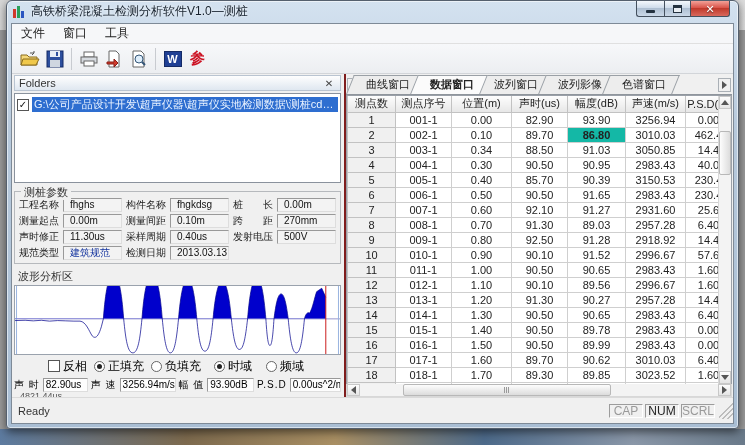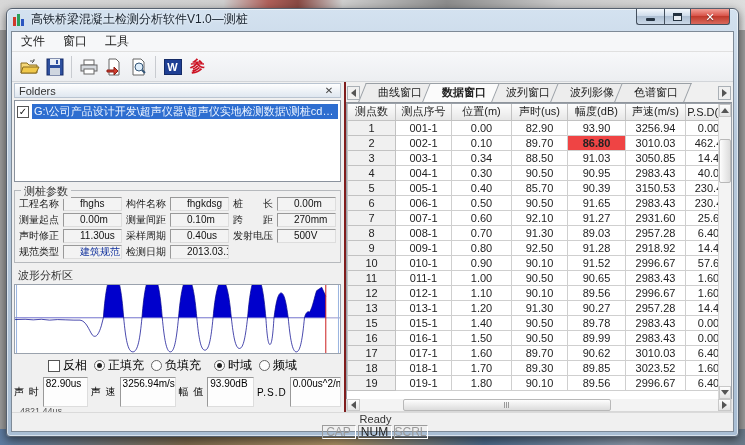--- a/index.html
+++ b/index.html
@@ -3,21 +3,21 @@
 <meta charset="utf-8">
 <style>
   * { margin:0; padding:0; box-sizing:border-box; }
   html,body { width:745px; height:445px; overflow:hidden; font-family:"Liberation Sans","DejaVu Sans",sans-serif; }
   body { background:#9b9b9b; position:relative; }
   
   .desktop-top { position:absolute; top:0; left:0; right:0; height:30px; background:linear-gradient(90deg,#d8d8d8 0%,#cfcfcf 30%,#b0605a 36%,#8a4a44 40%,#cfcfcf 46%,#8d8d8d 60%,#c9c9c9 75%,#dedede 100%); }
   .desktop-bottom { position:absolute; bottom:0; left:0; right:0; height:16px; background:linear-gradient(90deg,#5d7ba0 0%,#7d6a4e 25%,#a98f63 45%,#4d6a8a 65%,#8a97a8 85%,#6a7a8a 100%); }
 
   
-  .window { position:absolute; left:6px; top:8px; width:733px; height:429px; background:linear-gradient(180deg,#d4e2f0,#b7c9dc 30%,#a9bed4); border:1px solid #55606e; border-radius:6px 6px 4px 4px; box-shadow:0 3px 10px rgba(0,0,0,.55), inset 0 0 0 1px rgba(255,255,255,.55); }
+  .window { position:absolute; left:6px; top:0; width:733px; height:429px; background:linear-gradient(180deg,#d4e2f0,#b7c9dc 30%,#a9bed4); border:1px solid #55606e; border-radius:6px 6px 4px 4px; box-shadow:0 3px 10px rgba(0,0,0,.55), inset 0 0 0 1px rgba(255,255,255,.55); }
   .titlebar { height:21px; display:flex; align-items:center; padding:0 6px; position:relative; }
   .app-icon { width:14px; height:12px; display:flex; align-items:flex-end; gap:1px; margin-right:4px; }
   .app-icon i { display:block; width:3px; }
   .app-icon i:nth-child(1){ height:9px; background:#d03a2c; }
   .app-icon i:nth-child(2){ height:12px; background:#2aa05a; }
   .app-icon i:nth-child(3){ height:7px; background:#2a55c0; }
   .title-text { font-size:12px; color:#17222e; text-shadow:0 0 3px rgba(255,255,255,.9); white-space:nowrap; }
   .winbtns { position:absolute; right:8px; top:0; display:flex; }
   .winbtn { height:16px; border:1px solid #44505e; border-top:none; display:flex; align-items:center; justify-content:center; background:linear-gradient(180deg,#f4f8fc,#cfdceb 45%,#aebfd2 50%,#cbd9e8); }
   .winbtn.min { width:28px; border-radius:0 0 0 3px; border-right:none; }
@@ -49,39 +49,39 @@
   .tree { height:100px; background:#fff; border:1px solid #8a929d; margin-top:2px; padding:3px 2px; overflow:hidden; }
   .tree-item { display:flex; align-items:center; gap:3px; font-size:11px; }
   .cbx { width:12px; height:12px; background:#fff; border:1px solid #555; display:flex; align-items:center; justify-content:center; font-size:10px; line-height:10px; color:#111; flex:0 0 auto; }
   .tree-label { background:#2e6ed0; color:#eaf3ff; padding:0 2px; white-space:nowrap; overflow:hidden; text-overflow:ellipsis; }
 
   
   .groupbox { margin-top:8px; border:1px solid #b6b9bd; position:relative; padding:6px 4px 3px 4px; }
   .groupbox-title { position:absolute; top:-7px; left:6px; background:#f0f0f0; padding:0 3px; font-size:11px; color:#333; }
   .param-grid { display:grid; grid-template-columns:auto 1fr auto 1fr auto 1fr; column-gap:4px; row-gap:2px; font-size:10px; align-items:center; }
   .flabel { white-space:nowrap; color:#222; }
-  .fvalue { height:14px; line-height:12px; background:#f3f3f3; border:1px solid #999; border-right-color:#ddd; border-bottom-color:#ddd; padding:0 16px; overflow:hidden; white-space:nowrap; color:#111; }
+  .fvalue { height:14px; line-height:12px; background:#f3f3f3; border:1px solid #999; border-right-color:#ddd; border-bottom-color:#ddd; padding:0 6px; overflow:hidden; white-space:nowrap; color:#111; }
   .fvalue.sel { color:#13339e; }
 
   
   .wave-title { font-size:11px; color:#333; margin:5px 0 1px 4px; }
   .wave-box { flex:1; min-height:70px; background:#fff; border:1px solid #9aa2ad; position:relative; overflow:hidden; }
   .wave-box svg { position:absolute; inset:0; width:100%; height:100%; }
   .wave-controls { display:flex; align-items:center; gap:7px; font-size:12px; margin:3px 0 2px 34px; white-space:nowrap; }
   .radio { width:11px; height:11px; border:1px solid #666; border-radius:50%; background:#fff; display:inline-flex; align-items:center; justify-content:center; flex:0 0 auto; }
   .radio.on::after { content:""; width:5px; height:5px; border-radius:50%; background:#222; }
   .ctl { display:flex; align-items:center; gap:3px; }
   .readouts { display:flex; align-items:center; gap:3px; font-size:10px; margin-top:1px; white-space:nowrap; }
   .rlabel { letter-spacing:1px; }
-  .rvalue { height:30px; line-height:12px; border:1px solid #999; border-right-color:#ddd; border-bottom-color:#ddd; background:#fdfdfd; padding:0 2px; overflow:hidden; }
+  .rvalue { height:14px; line-height:12px; border:1px solid #999; border-right-color:#ddd; border-bottom-color:#ddd; background:#fdfdfd; padding:0 2px; overflow:hidden; }
   .clipped-strip { height:6px; overflow:hidden; font-size:9px; color:#555; margin-left:6px; line-height:9px; }
 
   
   .right-pane { flex:1; display:flex; flex-direction:column; min-width:0; padding:1px 1px 0 0; }
-  .tabbar { height:20px; position:relative; display:flex; align-items:flex-start; padding:0 16px; border-bottom:1px solid #8f959c; background:#f0f0f0; }
+  .tabbar { height:20px; position:relative; display:flex; align-items:flex-start; padding:0 4px; border-bottom:1px solid #8f959c; background:#f0f0f0; }
   .tab { position:relative; padding:2px 10px 2px 16px; font-size:11px; color:#222; margin-right:-6px; }
   .tab::before { content:""; position:absolute; inset:0; background:#ededed; border:1px solid #9aa0a6; border-bottom:none; transform:skewX(-22deg); }
   .tab.active { z-index:3; font-weight:bold; }
   .tab.active::before { background:#fbfbfb; }
   .tab > span { position:relative; z-index:2; }
   .tab-arrow { position:absolute; top:3px; width:13px; height:14px; background:#f0f0f0; border:1px solid #aab0b6; display:flex; align-items:center; justify-content:center; }
   .tab-arrow.left { left:1px; } .tab-arrow.right { right:1px; }
   .tri-l { width:0;height:0;border-top:4px solid transparent;border-bottom:4px solid transparent;border-right:5px solid #555; }
   .tri-r { width:0;height:0;border-top:4px solid transparent;border-bottom:4px solid transparent;border-left:5px solid #555; }
   .tri-u { width:0;height:0;border-left:4px solid transparent;border-right:4px solid transparent;border-bottom:5px solid #555; }
@@ -99,21 +99,21 @@
   .varrow { height:13px; background:linear-gradient(180deg,#fdfdfd,#e4e4e4); border:1px solid #c8c8c8; display:flex; align-items:center; justify-content:center; }
   .vtrack { flex:1; position:relative; }
   .vthumb { position:absolute; left:0; right:0; top:22px; height:44px; background:linear-gradient(90deg,#fdfdfd,#dcdcdc); border:1px solid #b8b8b8; border-radius:2px; }
   .hscroll { height:13px; background:#f3f3f3; display:flex; border:1px solid #d8d8d8; border-top:none; }
   .harrow { width:13px; background:linear-gradient(180deg,#fdfdfd,#e4e4e4); border:1px solid #c8c8c8; display:flex; align-items:center; justify-content:center; }
   .htrack { flex:1; position:relative; }
   .hthumb { position:absolute; top:0; bottom:0; left:12%; width:58%; background:linear-gradient(180deg,#fdfdfd,#dcdcdc); border:1px solid #b8b8b8; border-radius:2px; display:flex; align-items:center; justify-content:center; gap:1px; }
   .hthumb i { display:block; width:1px; height:6px; background:#9a9a9a; }
 
   
-  .statusbar { height:19px; background:#f0f0f0; border-top:1px solid #dadada; display:flex; align-items:center; font-size:11px; color:#333; padding-left:6px;flex-direction:column; }
+  .statusbar { height:26px; background:#f0f0f0; border-top:1px solid #dadada; display:flex; align-items:center; font-size:11px; color:#333; padding-left:6px; }
   .statusbar .spacer { flex:1; }
   .sind { width:34px; height:14px; margin-right:2px; border:1px solid; border-color:#9c9c9c #fff #fff #9c9c9c; text-align:center; font-size:12px; line-height:12px; }
   .sind.off { color:#9a9a9a; } .sind.on { color:#222; }
   .resize-grip { width:14px; height:16px; margin-left:2px; background:
      linear-gradient(135deg, transparent 45%, #bdbdbd 45% 52%, transparent 52% 62%, #bdbdbd 62% 69%, transparent 69% 79%, #bdbdbd 79% 86%, transparent 86%); }
 
   
   .tico { display:block; }
 </style>
 </head>
@@ -264,21 +264,21 @@
           <span class="ctl-group" style="display:flex;gap:7px;">
               <span class="ctl">
                 <span class="radio on"></span>
                 <span>正填充</span>
               </span>
               <span class="ctl">
                 <span class="radio"></span>
                 <span>负填充</span>
               </span>
             </span>
-          <span class="ctl-group" style="display:flex;gap:7px;margin-left:6px;text-align:center;">
+          <span class="ctl-group" style="display:flex;gap:14px;margin-left:6px;text-align:center;">
               <span class="ctl">
                 <span class="radio on"></span>
                 <span>时域</span>
               </span>
               <span class="ctl">
                 <span class="radio"></span>
                 <span>频域</span>
               </span>
             </span>
         </div>
@@ -341,21 +341,21 @@
                     <td>82.90</td>
                     <td>93.90</td>
                     <td>3256.94</td>
                     <td>0.00</td>
                   </tr>
                   <tr>
                     <td class="rowhead">2</td>
                     <td>002-1</td>
                     <td>0.10</td>
                     <td>89.70</td>
-                    <td class="hl" style="background: #ef4444;">86.80</td>
+                    <td class="hl" style="background: #14b8a6;">86.80</td>
                     <td>3010.03</td>
                     <td>462.4</td>
                   </tr>
                   <tr>
                     <td class="rowhead">3</td>
                     <td>003-1</td>
                     <td>0.34</td>
                     <td>88.50</td>
                     <td>91.03</td>
                     <td>3050.85</td>
@@ -443,20 +443,29 @@
                     <td>1.60</td>
                   </tr>
                   <tr>
                     <td class="rowhead">13</td>
                     <td>013-1</td>
                     <td>1.20</td>
                     <td>91.30</td>
                     <td>90.27</td>
                     <td>2957.28</td>
                     <td>14.4</td>
+                  </tr>
+                  <tr>
+                    <td class="rowhead">14</td>
+                    <td>014-1</td>
+                    <td>1.30</td>
+                    <td>90.50</td>
+                    <td>90.65</td>
+                    <td>2983.43</td>
+                    <td>6.40</td>
                   </tr>
                   <tr>
                     <td class="rowhead">15</td>
                     <td>015-1</td>
                     <td>1.40</td>
                     <td>90.50</td>
                     <td>89.78</td>
                     <td>2983.43</td>
                     <td>0.00</td>
                   </tr>

